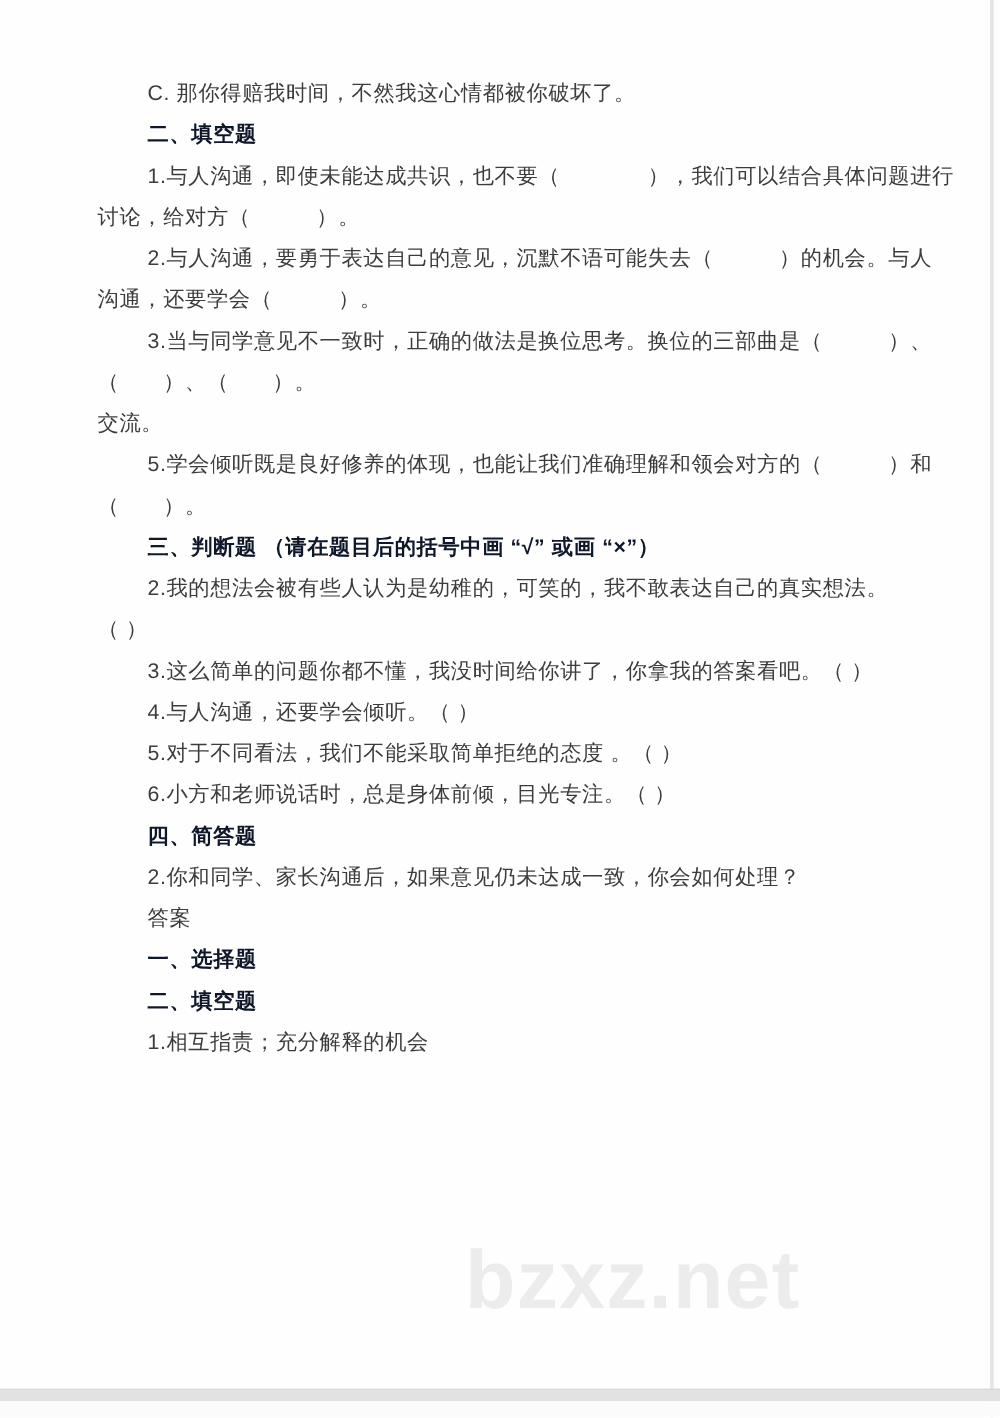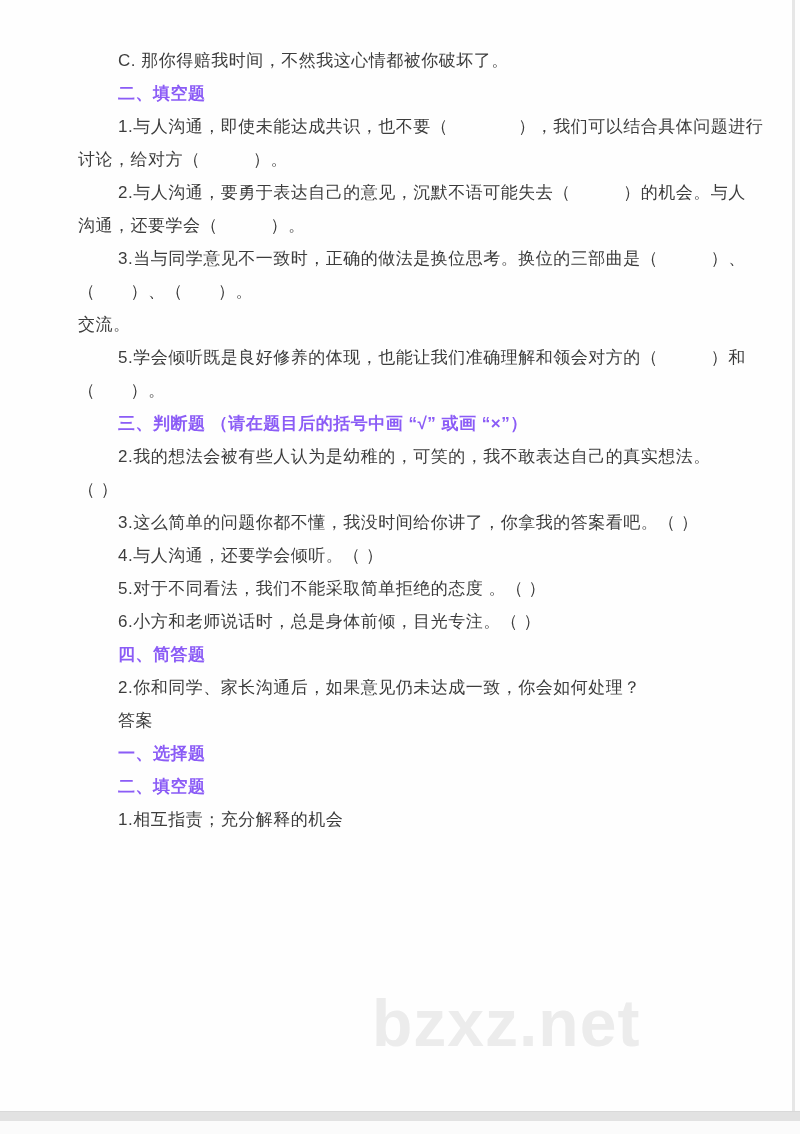--- a/index.html
+++ b/index.html
@@ -48,36 +48,36 @@
   .next-page {
     position: absolute;
     top: 1121px;
     left: 0;
     width: 800px;
     height: 13px;
     background: #fbfbfb;
   }
   .content {
     position: absolute;
-    top: 44px;
+    top: 58px;
     left: 0;
     width: 673px;
     padding: 0 0 0 78px;
     box-sizing: border-box;
   }
   .ln {
     font-size: 17px;
     line-height: 33px;
     height: 33px;
     color: #3c3c3c;
     white-space: pre;
     letter-spacing: 0.5px;
   }
   .ind { padding-left: 40px; }
-  .hd  { font-weight: 700; color: #8b5cf6; }
+  .hd  { font-weight: 700; color: #0f172a; }
   .watermark {
     position: absolute;
     top: 985px;
     left: 372px;
     font-size: 66px;
     font-weight: 700;
     color: #ececec;
     letter-spacing: 1px;
     user-select: none;
   }

